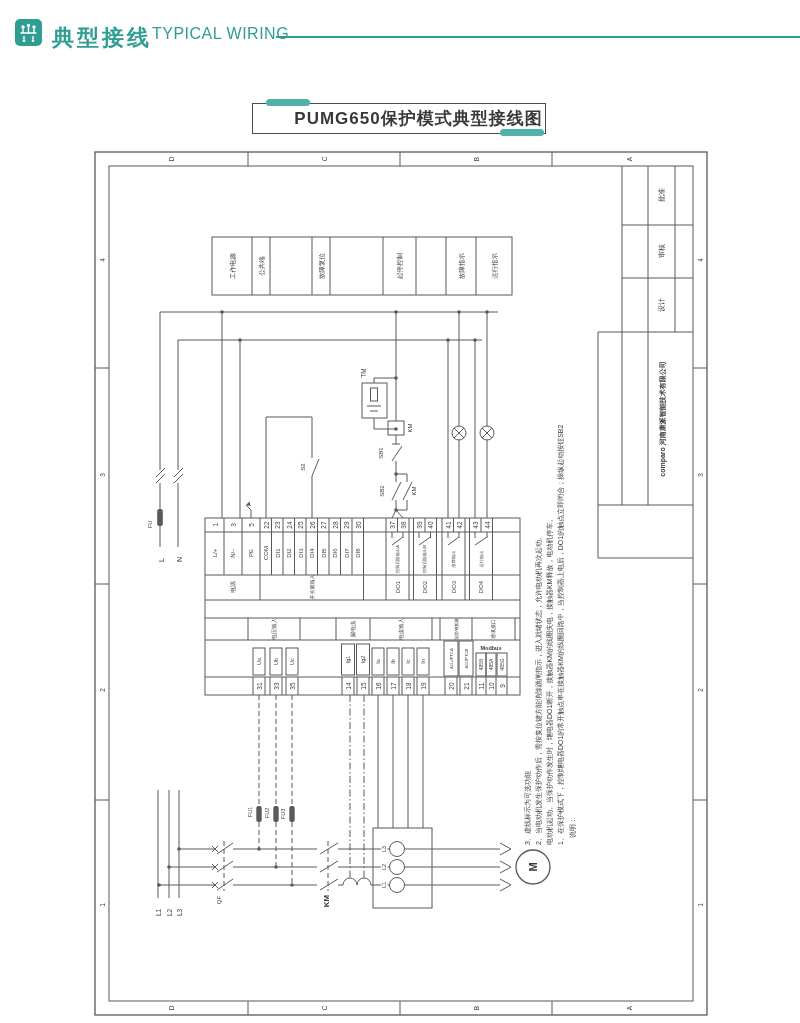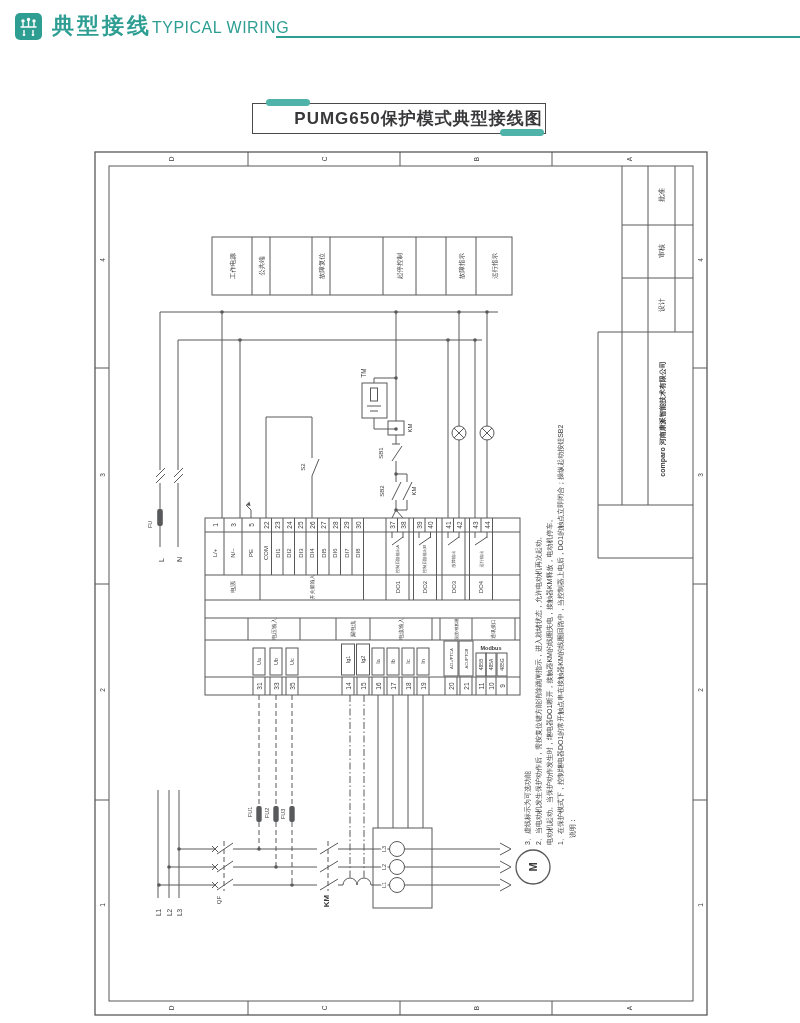--- a/index.html
+++ b/index.html
@@ -1,20 +1,20 @@
 <!DOCTYPE html>
 <html><head>
 <meta charset="utf-8">
 <style>
   html,body{margin:0;padding:0;background:#fff;}
   #page{position:relative;width:800px;height:1023px;background:#fff;overflow:hidden;
         font-family:"Liberation Sans","DejaVu Sans",sans-serif;}
   .hdr{position:absolute;top:11px;left:15px;display:flex;align-items:center;}
   .hdr-icon{width:27px;height:27px;margin-right:10px;}
-  .hdr-zh{color:#2E9E93;font-size:22px;font-weight:bold;letter-spacing:3px;}
+  .hdr-zh{color:#2E9E93;font-size:22px;font-weight:bold;letter-spacing:3px;margin-top:12px;}
   .hdr-en{color:#2E9E93;font-size:16px;letter-spacing:.5px;margin-left:0;position:relative;top:2px;}
   .hdr-line{position:absolute;top:36px;left:276px;right:0;height:2px;background:#2E9E93;}
   .title-box{position:absolute;top:103px;left:252px;width:294px;height:31px;
       border:1.6px solid #4a4a4c;box-sizing:border-box;display:flex;align-items:center;justify-content:center;
       font-size:17px;font-weight:bold;color:#38383a;letter-spacing:1px;background:#fff;padding-left:39px;}
   .accent{position:absolute;width:44px;height:7px;background:#4FB3A9;border-radius:3.5px;}
   .accent.tl{top:99px;left:266px;}
   .accent.br{top:129px;left:500px;}
   svg{position:absolute;top:0;left:0;}
   svg text{font-family:"Liberation Sans","DejaVu Sans",sans-serif;fill:#3b3b3d;

